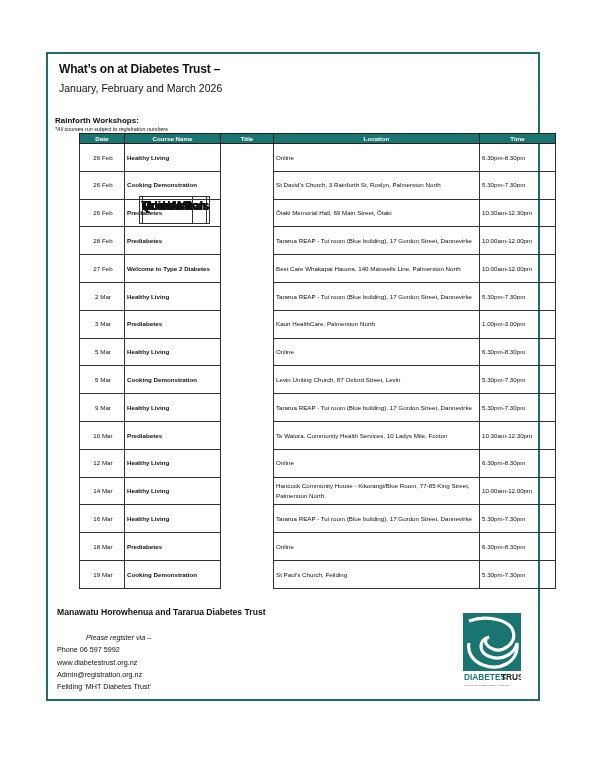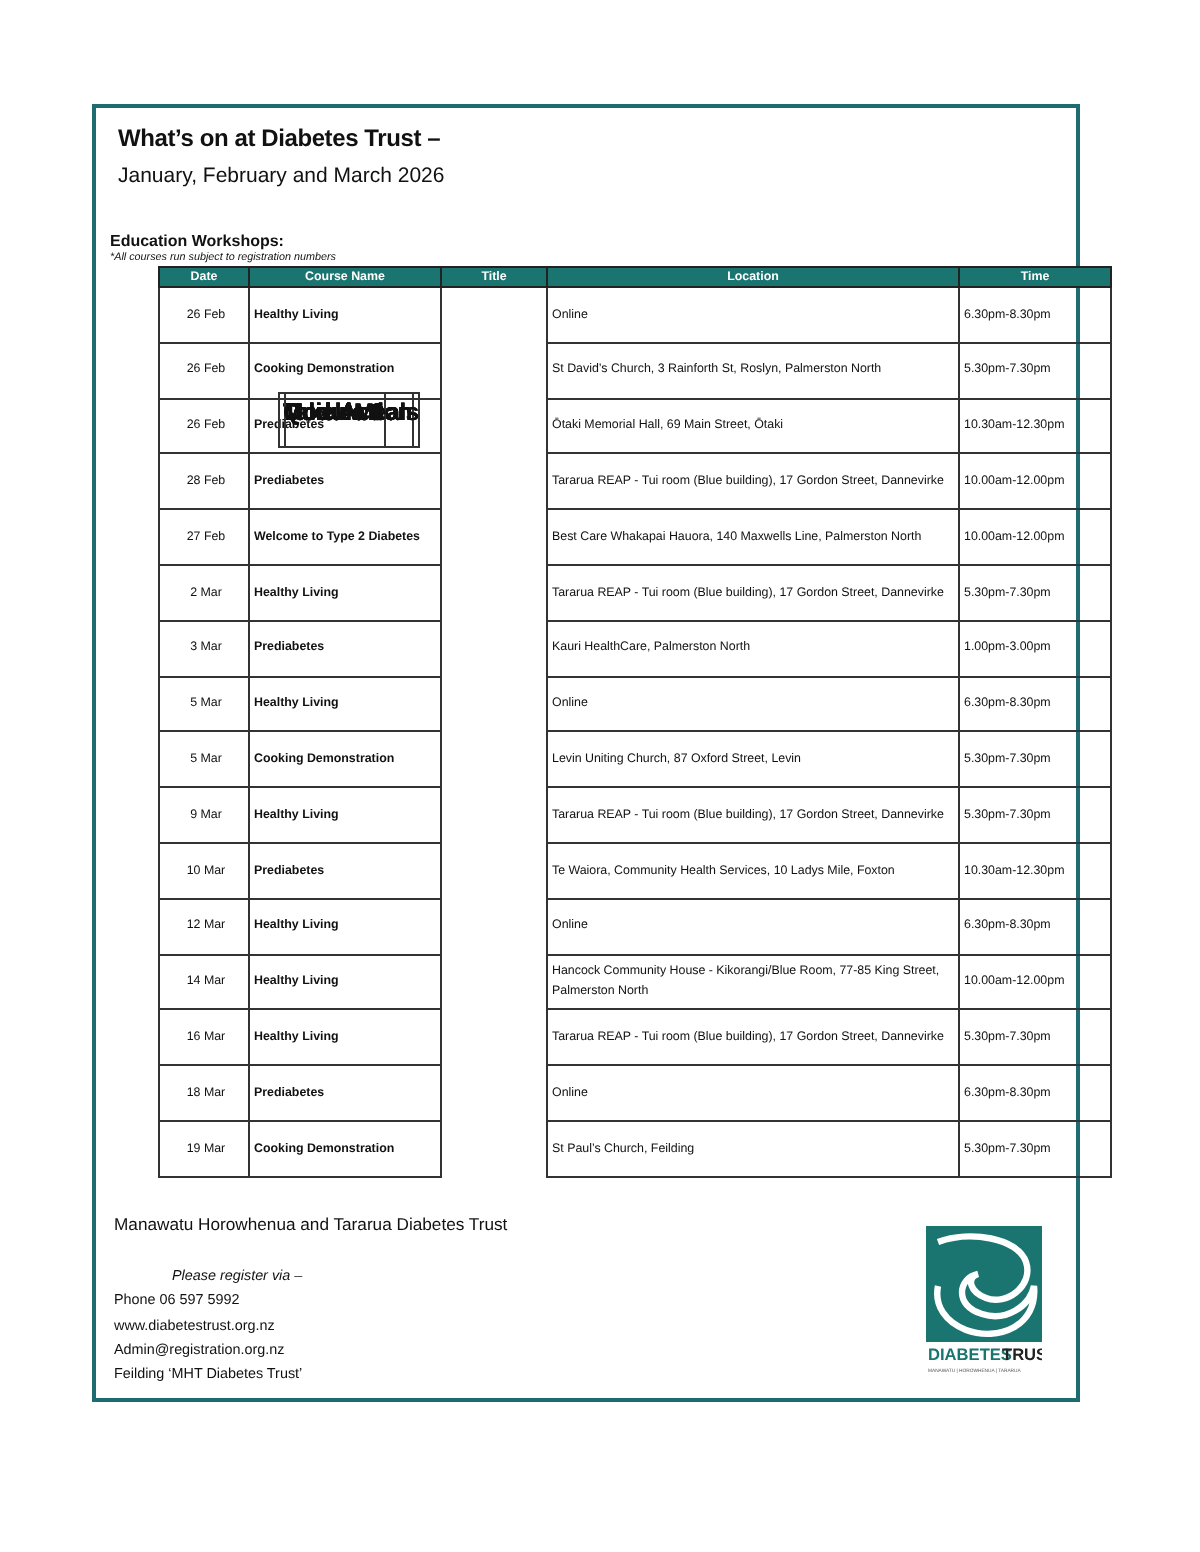--- a/index.html
+++ b/index.html
@@ -11,34 +11,34 @@
   .subtitle { position:absolute; left:59px; top:82px; font-size:10.5px; }
   .section-heading { position:absolute; left:55px; top:116px; font-size:8px; font-weight:bold; }
   .note { position:absolute; left:55px; top:126px; font-size:5.4px; font-style:italic; }
   table.sched { position:absolute; left:55px; top:133px; width:476px; border-collapse:collapse;
                 table-layout:fixed; font-size:6.2px;margin-left:24px; }
   table.sched th { background:#1a7570; color:#ffffff; font-weight:bold; height:9px; padding:0;
                    border:1px solid #222; text-align:center; font-size:6.2px; }
   table.sched td { border:1px solid #333; height:26.8px; padding:0 0 0 2px; vertical-align:middle; line-height:1.55; }
   td.date { text-align:center; padding:0; }
   td.course { font-weight:bold; }
-  .org { position:absolute; left:57px; top:607px; font-size:8.6px; font-weight:normal; }
+  .org { position:absolute; left:57px; top:607px; font-size:8.6px; font-weight:bold; }
   .contact { position:absolute; left:57px; top:632px; font-size:7.2px; line-height:12.3px; }
   .contact .italic { font-style:italic;text-align:right; }
   .logo { position:absolute; left:463px; top:613px; width:58px; height:80px; }
 </style>
 </head>
 <body>
 
 <div class="frame"></div>
 
 <div class="title">What’s on at Diabetes Trust –</div>
 <div class="subtitle">January, February and March 2026</div>
 
-<div class="section-heading">Education Workshops:</div>
+<div class="section-heading">Rainforth Workshops:</div>
 <div class="note">*All courses run subject to registration numbers</div>
 
 <table class="sched">
   <colgroup>
     <col style="width:45px">
       <col style="width:96px">
       <col style="width:53px">
       <col style="width:206px">
       <col style="width:76px">
   </colgroup>

